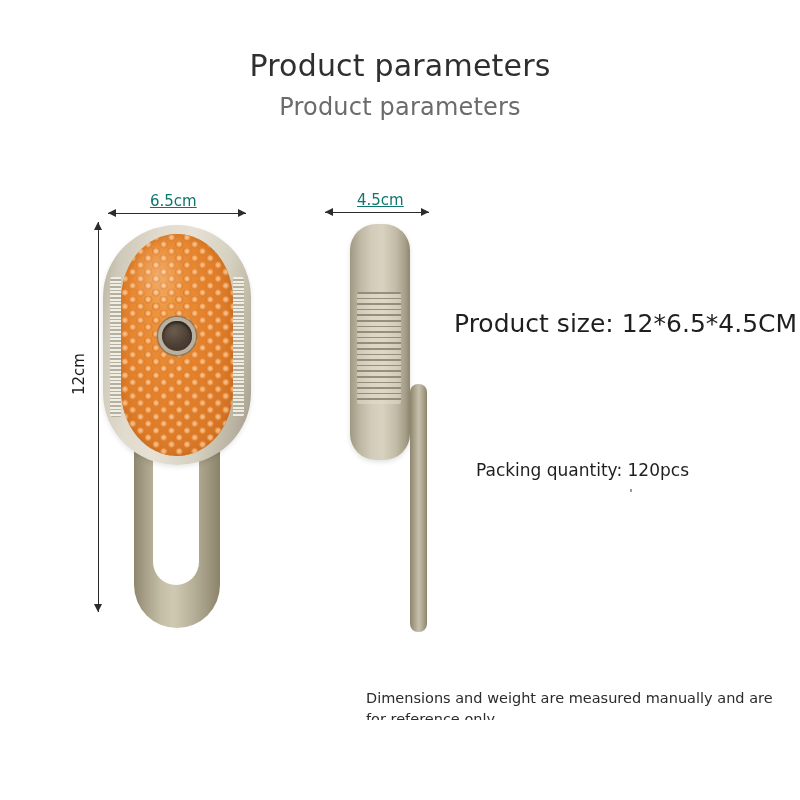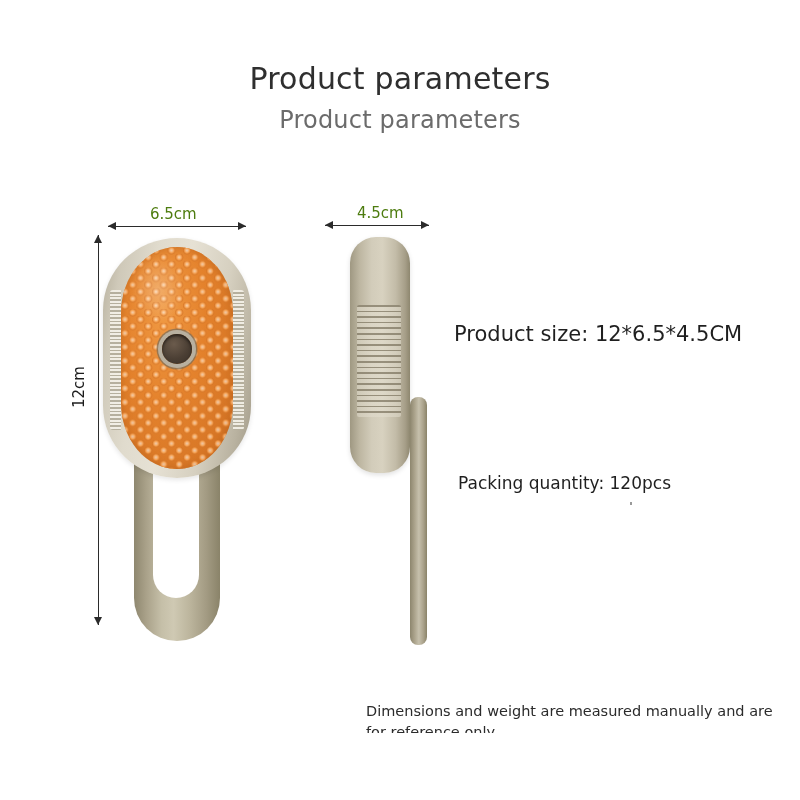--- a/index.html
+++ b/index.html
@@ -7,21 +7,20 @@
     padding: 0;
     background: #ffffff;
   }
   #page {
     position: relative;
     width: 800px;
     height: 720px;
     background: #ffffff;
     overflow: hidden;
     font-family: "DejaVu Sans", "Liberation Sans", sans-serif;
-    margin-top: 13px;
   }
 
   
   .title-main {
     position: absolute;
     left: 0; right: 0;
     top: 48px;
     text-align: center;
     font-size: 30px;
     font-weight: 400;
@@ -36,22 +35,23 @@
     font-size: 24px;
     font-weight: 400;
     color: #6b6b6b;
     letter-spacing: 0.2px;
   }
 
   
   .dim-label {
     position: absolute;
     font-size: 15px;
-    color: #4d7c0f;
+    color: #0f766e;
     white-space: nowrap;
+    text-decoration: underline;
   }
   .dim-label-w1 { left: 150px; top: 192px; }
   .dim-label-w2 { left: 357px; top: 191px; }
 
   .dim-label-v {
     position: absolute;
     left: 70px;
     top: 395px;
     font-size: 15px;
     color: #1b1b1b;
@@ -272,27 +272,27 @@
     height: 248px;
     border-radius: 8px 8px 8px 8px;
     background:
       linear-gradient(90deg,
         #8d866e 0%, #aaa28b 26%, #c6c0ac 52%, #aba38c 78%, #8a8369 100%);
   }
 
   
   .spec {
     position: absolute;
-    font-size: 21px;
+    font-size: 25px;
     color: #1f1f1f;
     white-space: nowrap;
   }
   .spec-1 { left: 454px; top: 309px; }
   .spec-2 { left: 454px; top: 381px; }
-  .spec-3 { left: 458px; top: 460px; font-size: 17px; }
+  .spec-3 { left: 476px; top: 460px; font-size: 17px; }
 
   .artifact-dot {
     position: absolute;
     left: 630px;
     top: 489px;
     width: 2px;
     height: 3px;
     background: #9a9a9a;
   }
 

